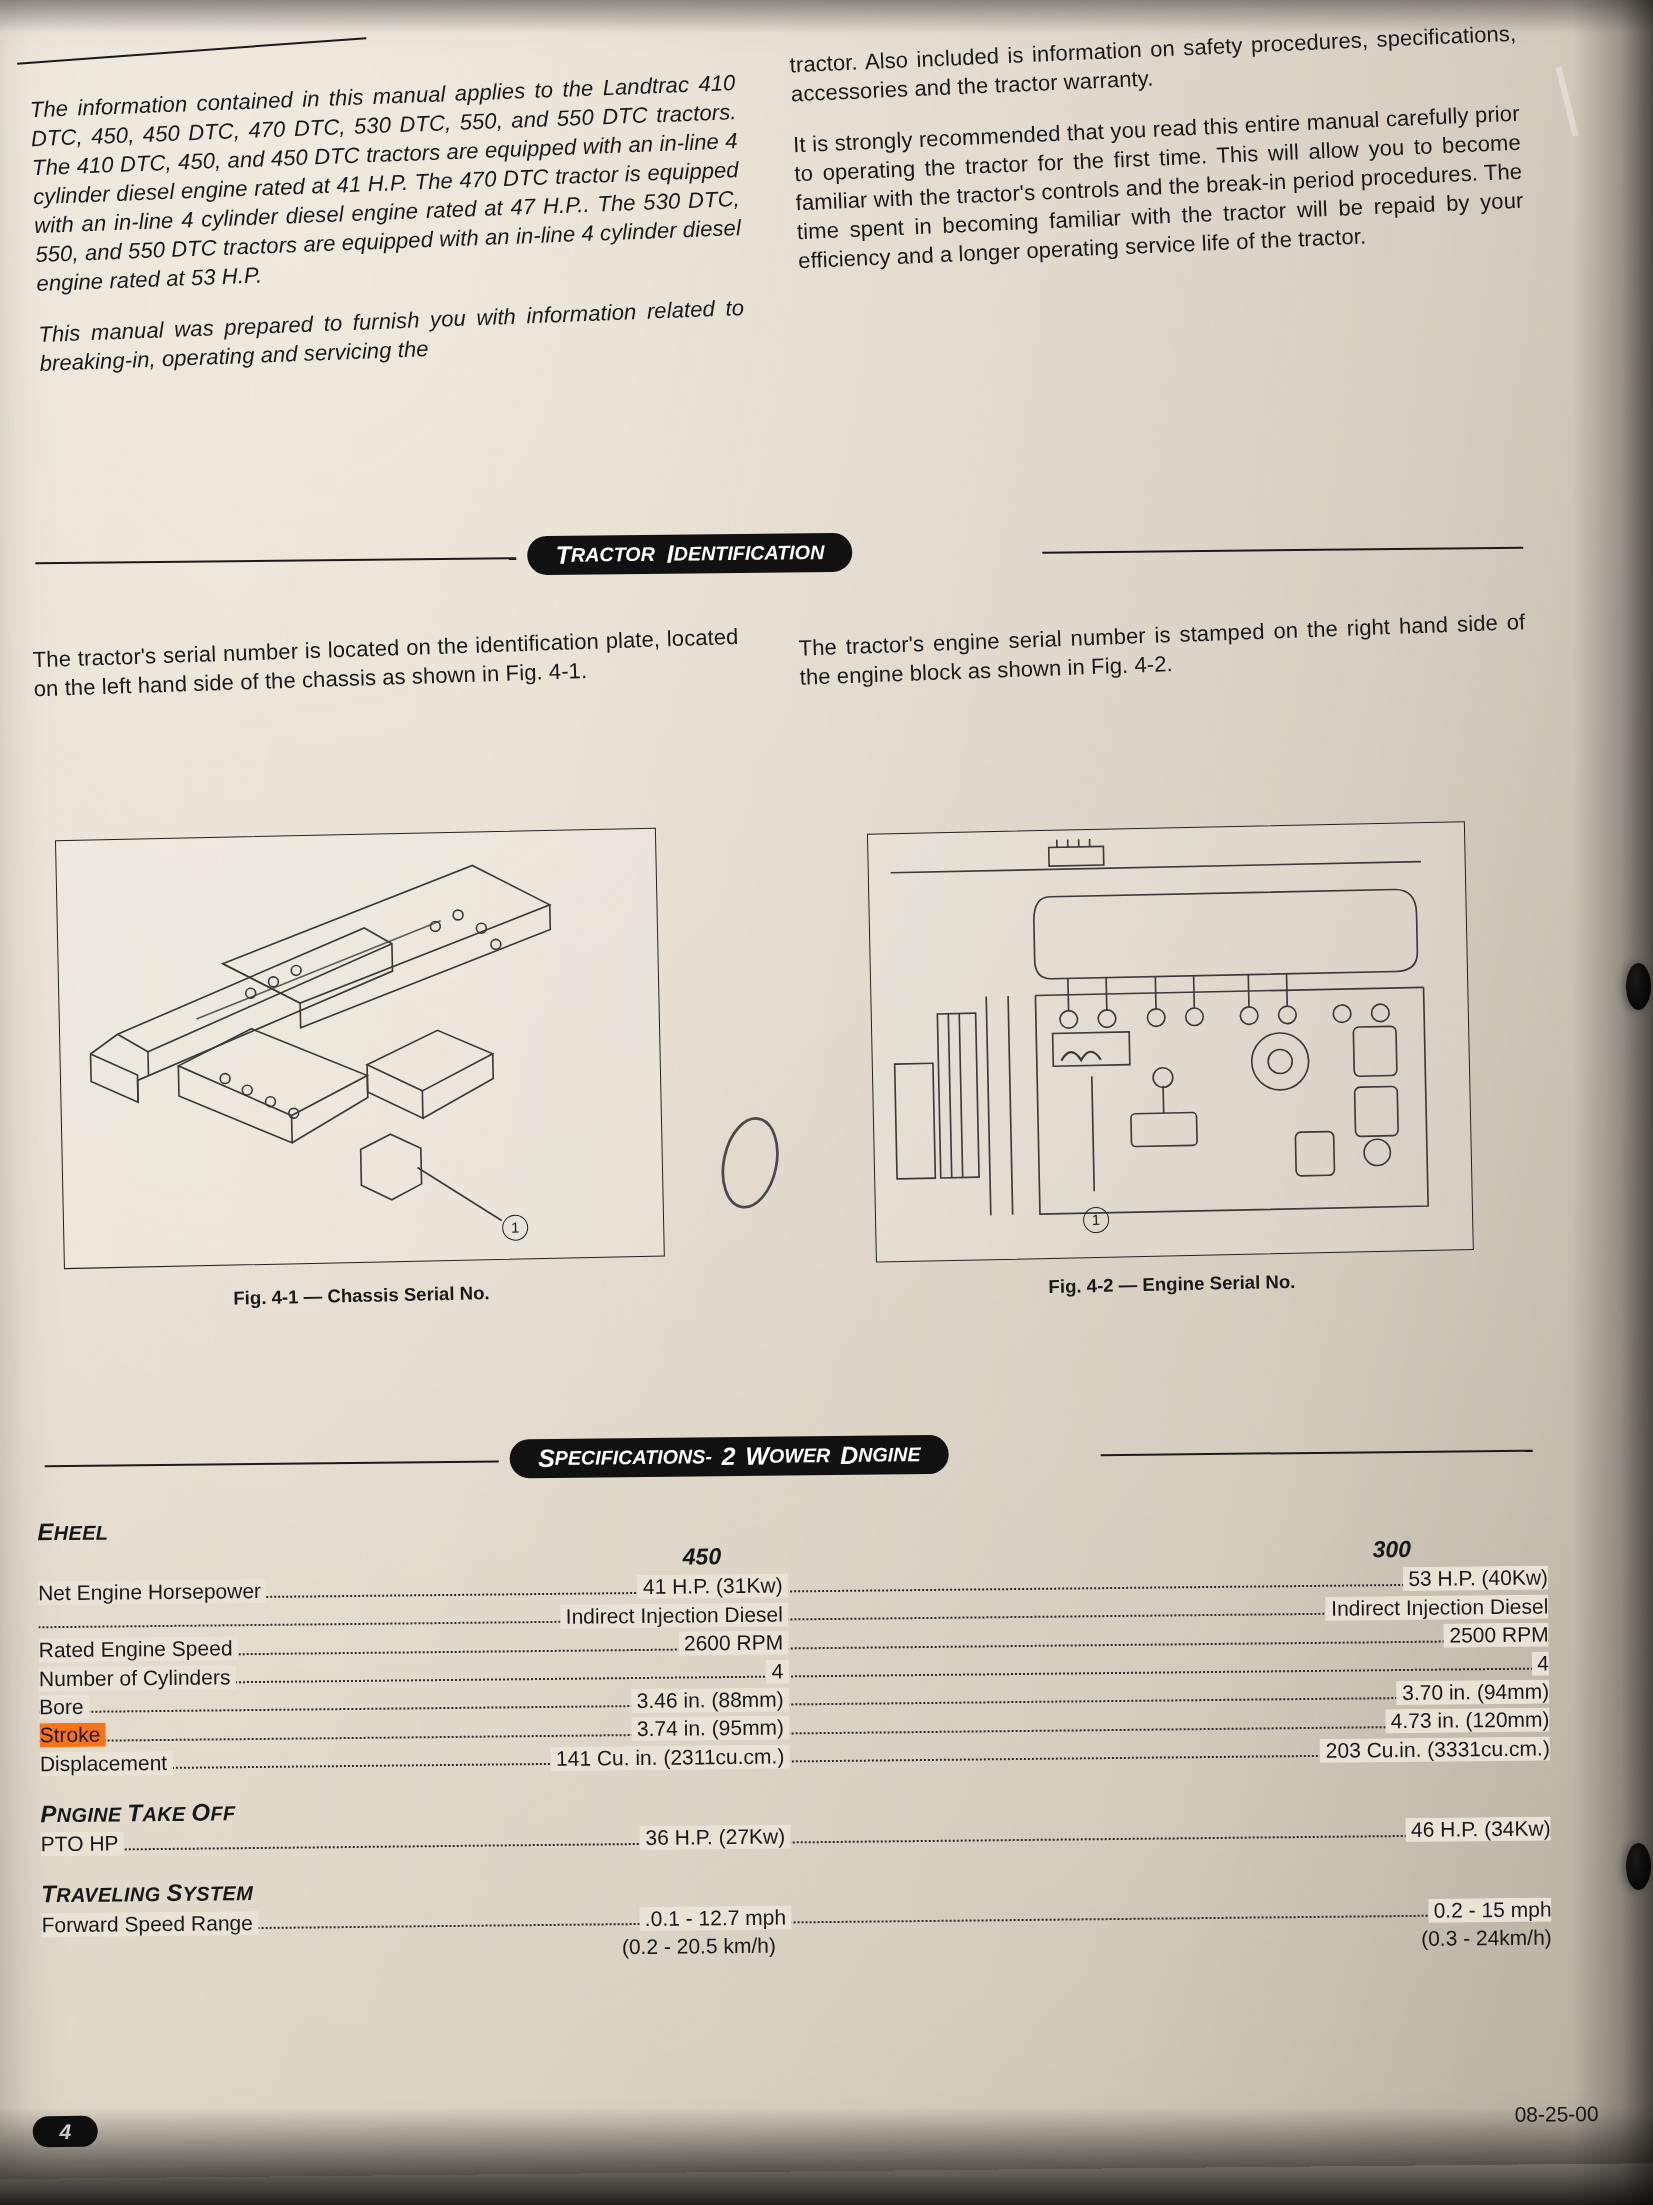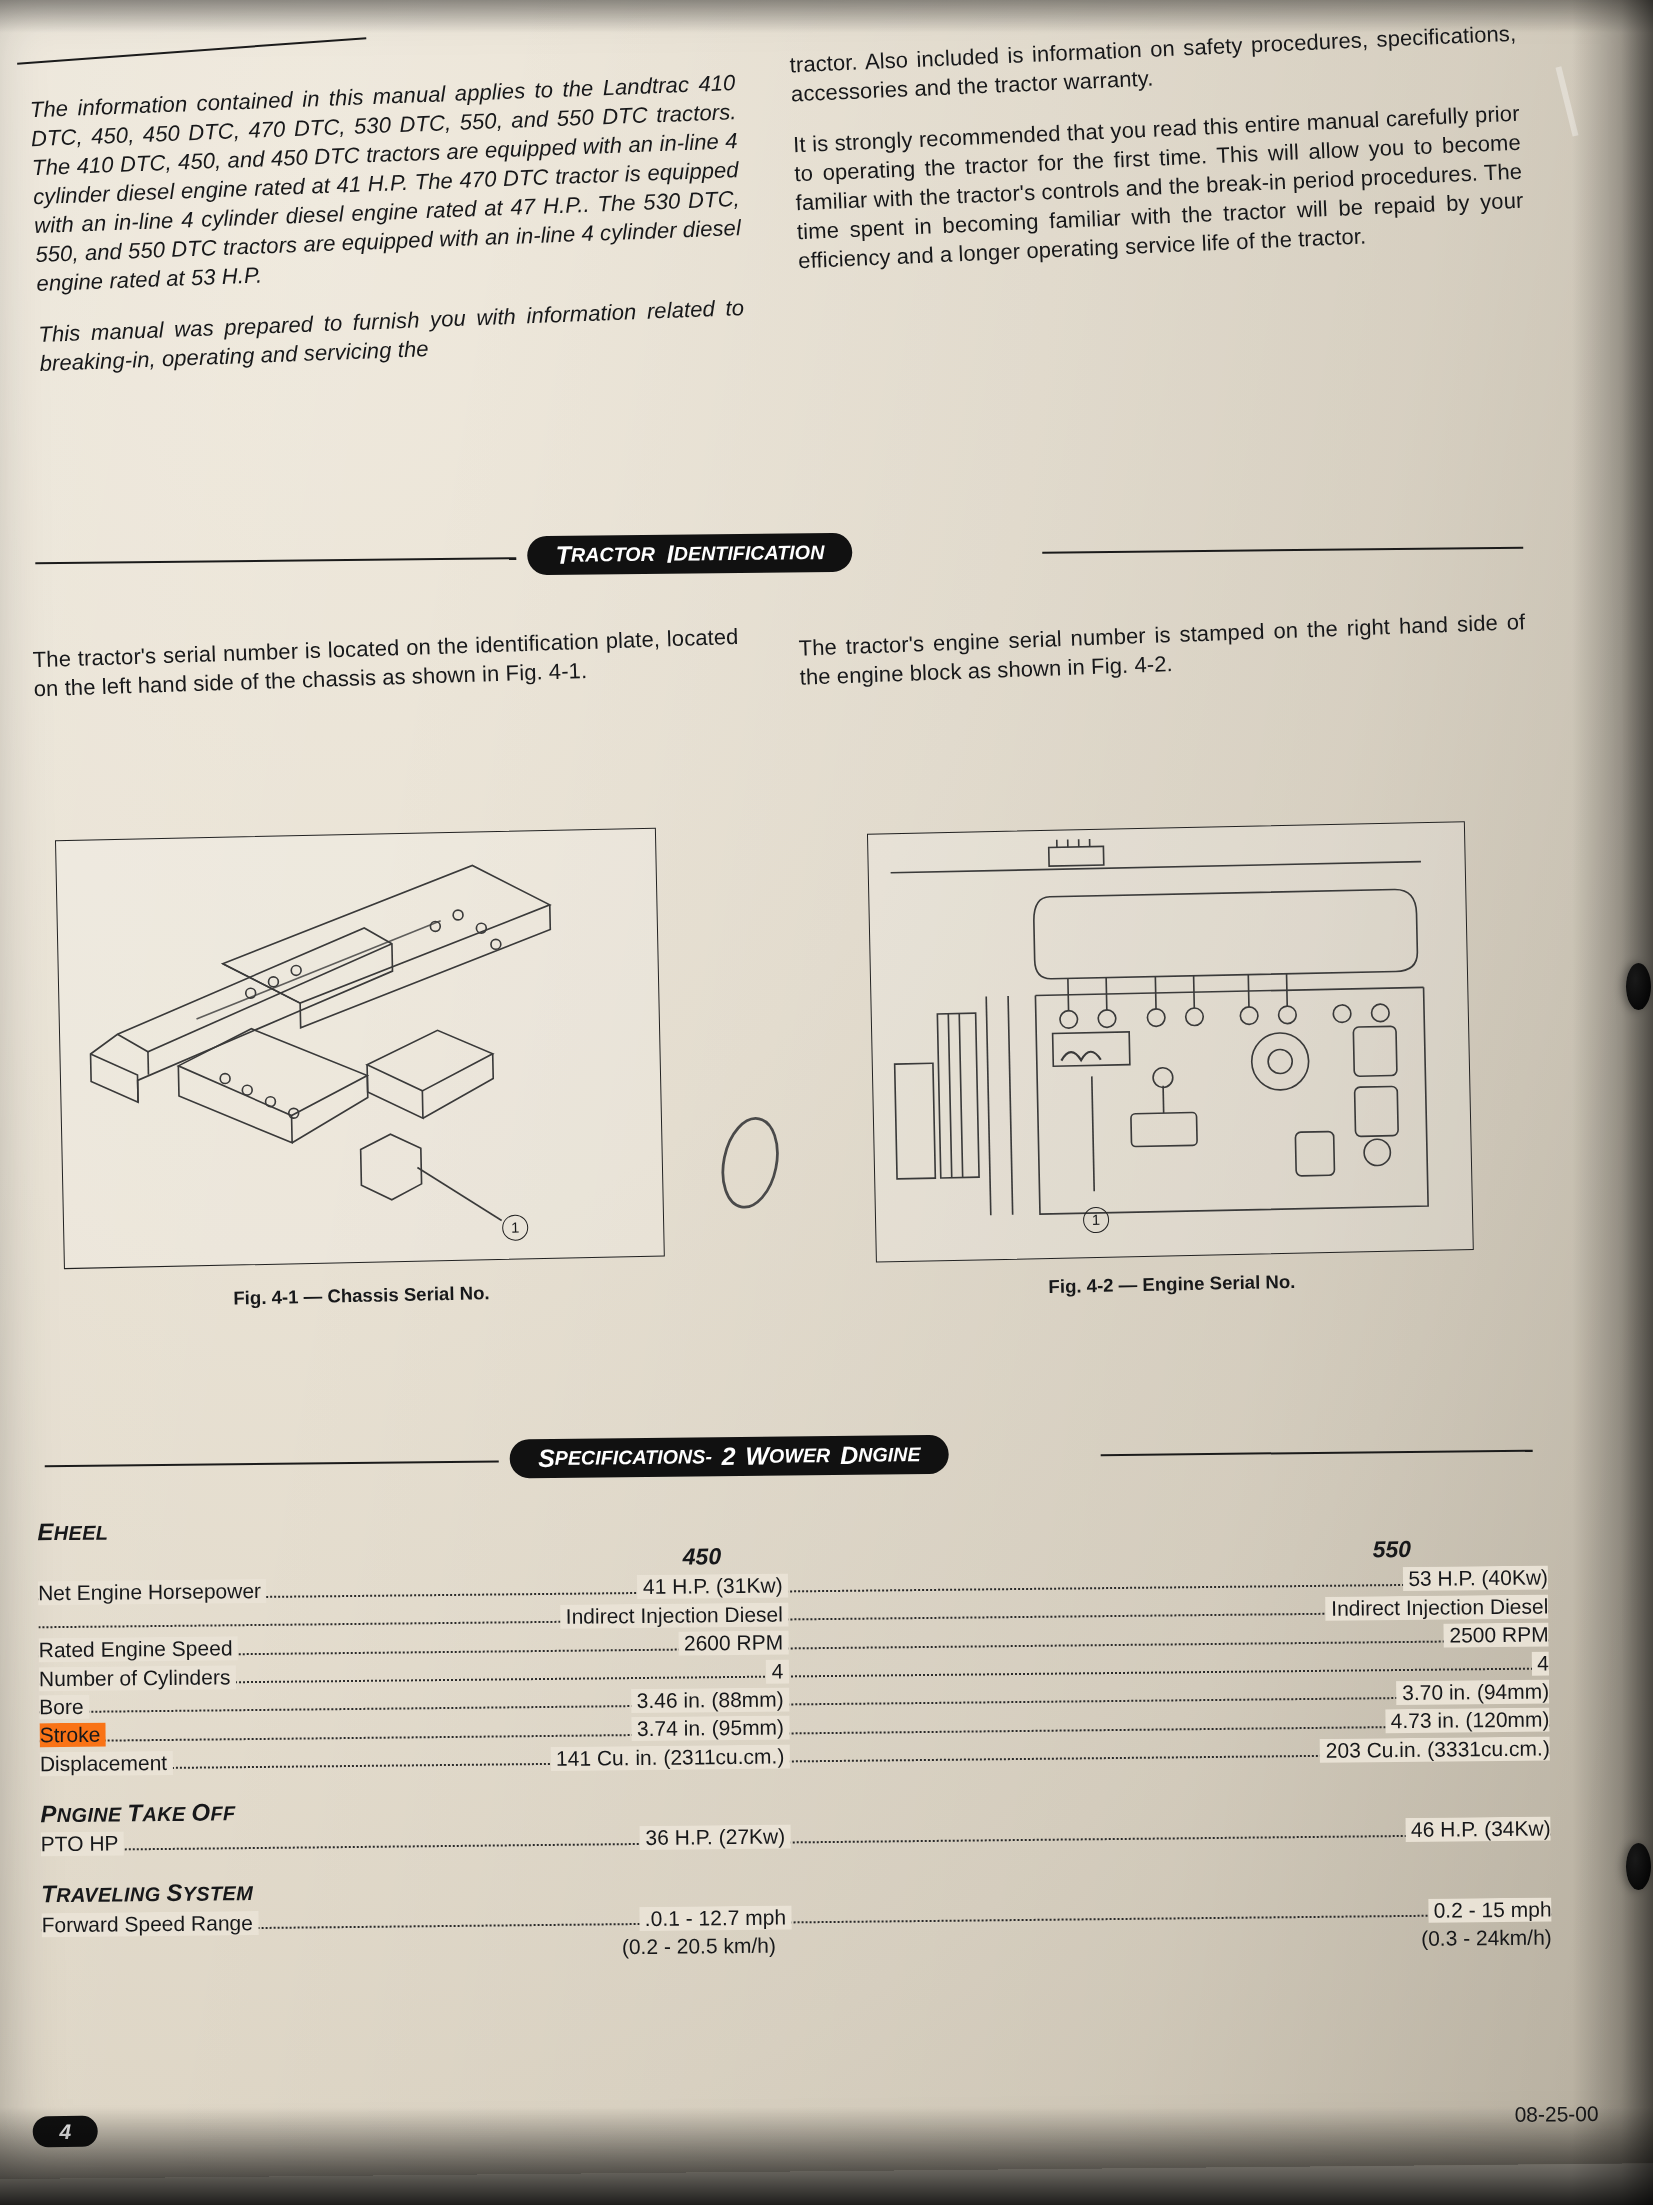--- a/index.html
+++ b/index.html
@@ -417,21 +417,21 @@
     </div>
 
     <div id="spec">
 
       <div class="spec-head">
         <span style="font-size:24px;">E</span><span>HEEL</span>
       </div>
 
       <div class="spec-colhead">
         <span class="c450">450</span>
-        <span class="c550">550</span>
+        <span class="c550">300</span>
       </div>
 
       <div class="spec-row">
         <span class="dotfill"></span>
         <span class="label" style="background:#e9e2d5;padding-right:5.5px;">Net Engine Horsepower</span>
         <span class="v450" style="background:#e9e2d5;padding:0 5.5px;">41 H.P. (31Kw)</span>
         <span class="v550" style="background:#e9e2d5;padding-left:5.5px;">53 H.P. (40Kw)</span>
       </div>
 
       <div class="spec-row">

